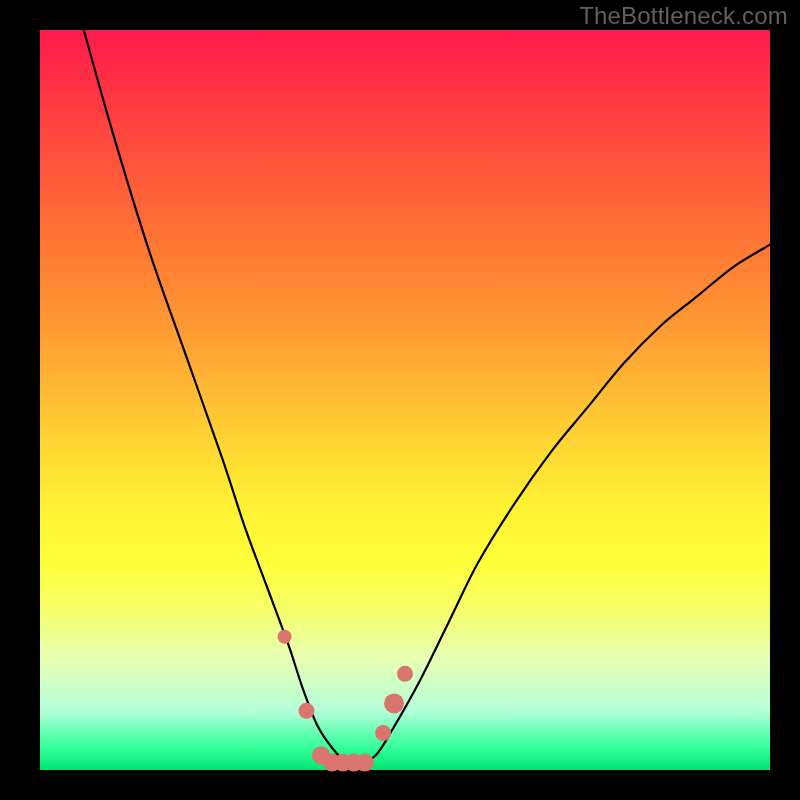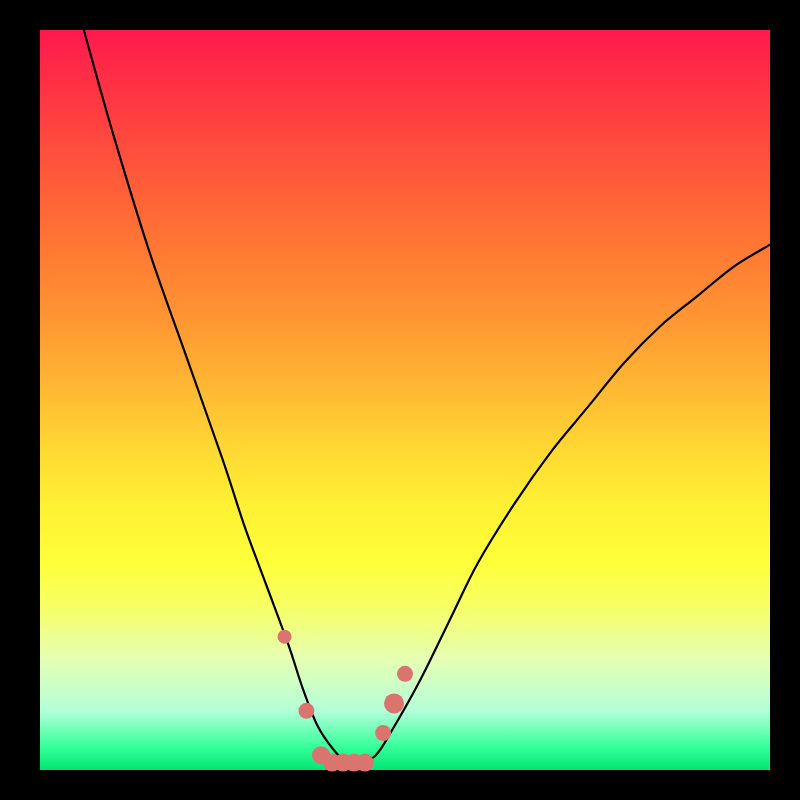--- a/index.html
+++ b/index.html
@@ -56,20 +56,21 @@
     top: 0;
     width: 730px;
     height: 740px;
     overflow: visible;
   }
 </style>
 </head>
 <body>
 
 <div class="frame">
+  <div class="watermark">TheBottleneck.com</div>
 
   <div class="plot-area">
     <svg class="curve" viewBox="0 0 730 740">
       <path id="curve-path" fill="none" stroke-width="2.2" stroke-linecap="round" stroke-linejoin="round" d="M 43.8 0 C 48.666666666666664 17.26666666666667, 62.05 66.60000000000002, 73 103.60000000000002 C 83.95 140.60000000000002, 97.33333333333333 185, 109.5 222 C 121.66666666666667 259, 133.83333333333334 291.0666666666666, 146 325.59999999999997 C 158.16666666666666 360.1333333333333, 172.76666666666665 400.8333333333333, 182.5 429.2 C 192.23333333333335 457.56666666666666, 197.1 474.83333333333326, 204.4 495.79999999999995 C 211.70000000000002 516.7666666666667, 219 535.2666666666667, 226.3 555 C 233.60000000000002 574.7333333333333, 242.11666666666667 596.9333333333334, 248.20000000000002 614.2 C 254.28333333333336 631.4666666666667, 257.93333333333334 645.0333333333333, 262.8 658.6 C 267.6666666666667 672.1666666666667, 272.5333333333333 685.7333333333333, 277.4 695.6 C 282.26666666666665 705.4666666666667, 287.1333333333333 711.6333333333333, 292 717.8 C 296.8666666666667 723.9666666666666, 301.7333333333333 730.1333333333333, 306.59999999999997 732.6 C 311.46666666666664 735.0666666666667, 316.3333333333333 733.8333333333334, 321.2 732.6 C 326.06666666666666 731.3666666666667, 330.93333333333334 730.1333333333334, 335.8 725.2 C 340.6666666666667 720.2666666666667, 343.09999999999997 715.3333333333334, 350.4 703 C 357.7 690.6666666666666, 369.8666666666667 669.7, 379.6 651.2 C 389.33333333333337 632.7, 399.06666666666666 611.7333333333333, 408.8 592 C 418.53333333333336 572.2666666666667, 427.05 552.5333333333333, 438 532.8 C 448.95 513.0666666666666, 462.33333333333337 492.1, 474.5 473.6 C 486.66666666666663 455.1, 498.83333333333326 437.83333333333337, 510.99999999999994 421.8 C 523.1666666666666 405.76666666666665, 535.3333333333334 392.20000000000005, 547.5 377.40000000000003 C 559.6666666666666 362.6, 571.8333333333334 346.5666666666666, 584 332.99999999999994 C 596.1666666666666 319.4333333333333, 608.3333333333334 307.1, 620.5 296 C 632.6666666666666 284.9, 644.8333333333334 276.26666666666665, 657 266.4 C 669.1666666666666 256.5333333333333, 681.3333333333334 245.43333333333328, 693.5 236.79999999999995 C 705.6666666666666 228.16666666666663, 723.9166666666666 218.3, 730 214.60000000000002" stroke="#000000"></path>
       <g id="markers">
           <circle cx="244.55" cy="606.8" r="7" fill="#d9746e"></circle>
           <circle cx="266.45" cy="680.8" r="8" fill="#d9746e"></circle>
           <circle cx="281.05" cy="725.2" r="9" fill="#d9746e"></circle>
           <circle cx="292" cy="732.6" r="9" fill="#d9746e"></circle>
           <circle cx="302.95" cy="732.6" r="9" fill="#d9746e"></circle>

